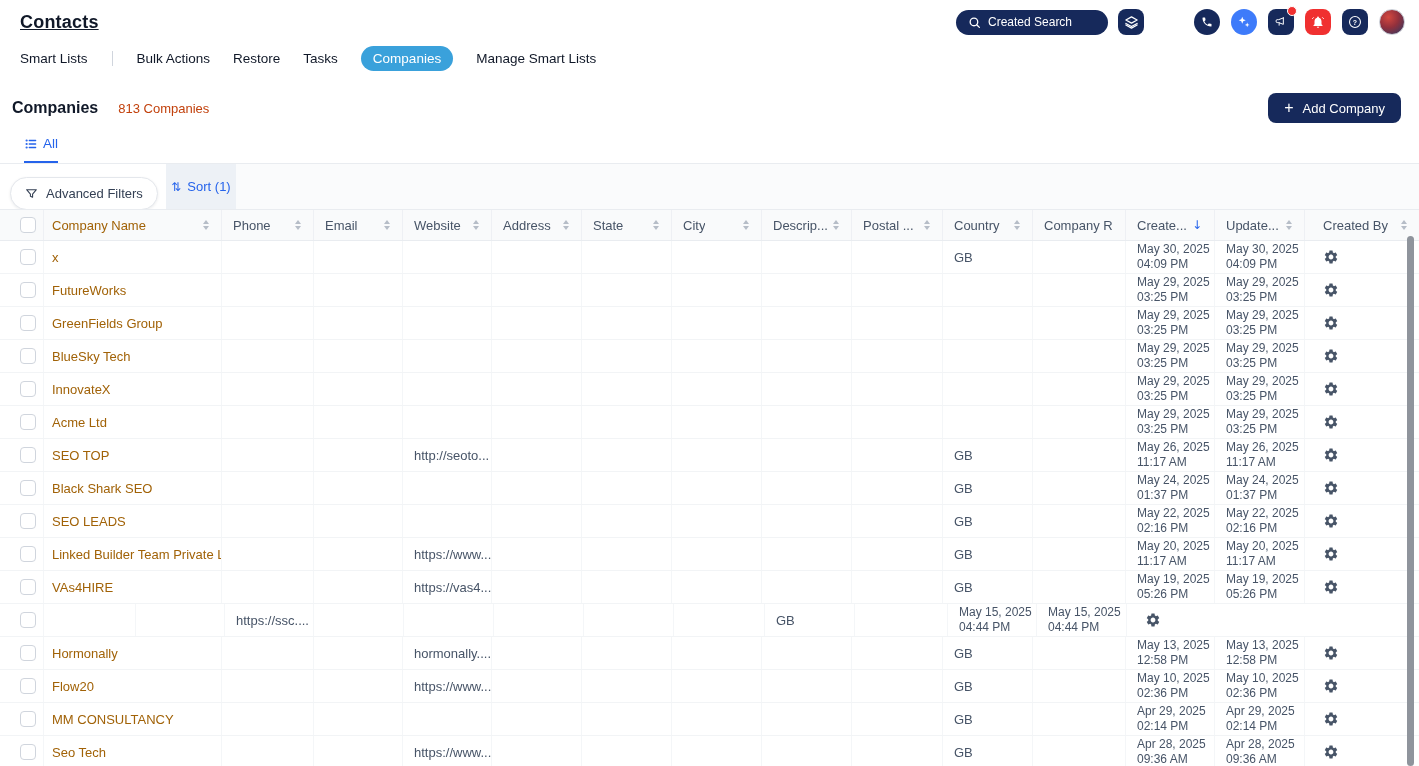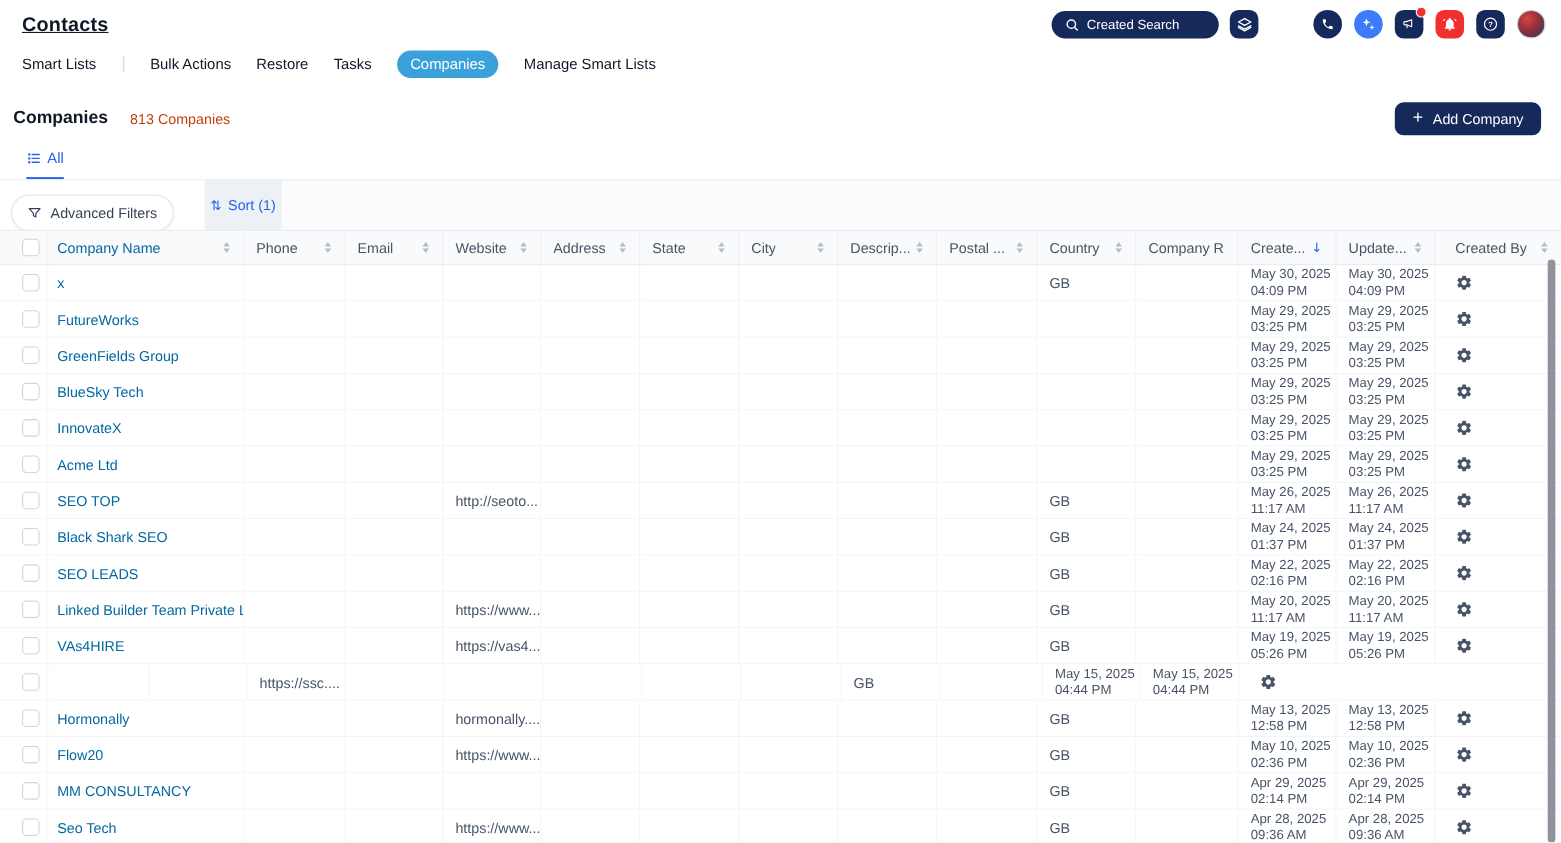--- a/index.html
+++ b/index.html
@@ -32,21 +32,21 @@
   .count-link { font-size:13px; font-weight:500; color:#c2410c; cursor:pointer; }
   .add-btn { background:#16295b; color:#fff; border:none; border-radius:8px; height:30px; padding:0 16px; font-size:13px; display:flex; align-items:center; gap:9px; cursor:pointer; }
   .add-btn .plus { font-size:16px; font-weight:400; line-height:1; }
 
   
   .view-tabs { margin-top:13px; padding-left:24px; }
   .view-tab { display:inline-flex; align-items:center; gap:5px; color:#2563eb; font-size:13.5px; font-weight:500; padding-bottom:10px; border-bottom:2.5px solid #2563eb; cursor:pointer; }
 
   
   .toolbar { position:relative; height:46px; border-top:1px solid #e9ecf0; background:#fafbfc; display:flex; align-items:stretch; }
-  .filters-card { width:186px; background:#fff; position:relative; flex:none; }
+  .filters-card { width:166px; background:#fff; position:relative; flex:none; }
   .adv-pill { position:absolute; left:10px; top:13px; display:inline-flex; align-items:center; gap:8px; background:#fff; border:1px solid #e4e7ec; border-radius:17px; padding:8px 14px; font-size:13px; color:#344054; box-shadow:0 1px 3px rgba(16,24,40,.08); white-space:nowrap; z-index:1; cursor:pointer; }
   .sort-btn { width:70px; flex:none; background:#edf1f6; display:flex; align-items:center; justify-content:center; gap:6px; color:#2563eb; font-size:13px; cursor:pointer; }
   .updown { font-family:"DejaVu Sans", sans-serif; font-size:12px; }
   .toolbar-right { margin-left:auto; display:flex; align-items:center; gap:18px; padding-right:16px; }
   .search-box { width:160px; height:30px; border:1px solid #e4e7ec; border-radius:8px; background:#fff; display:flex; align-items:center; gap:8px; padding:0 10px; }
   .search-box input { border:none; outline:none; width:110px; font-size:13px; color:#344054; font-family:"Liberation Sans", sans-serif; }
   .search-box input::placeholder { color:#98a2b3; }
   .manage-fields { display:flex; align-items:center; gap:7px; font-size:13px; font-weight:500; color:#344054; cursor:pointer; }
 
   
@@ -56,21 +56,21 @@
   .sorter { display:inline-flex; flex-direction:column; gap:2px; margin-left:6px; flex:none; }
   .tri-up { display:block; width:0; height:0; border-left:3.5px solid transparent; border-right:3.5px solid transparent; border-bottom:4px solid #b6bdc7; }
   .tri-down { display:block; width:0; height:0; border-left:3.5px solid transparent; border-right:3.5px solid transparent; border-top:4px solid #b6bdc7; }
   .sort-arrow { color:#2563eb; font-size:12px; font-family:"DejaVu Sans", sans-serif; margin-left:6px; flex:none; }
 
   .tr { display:flex; height:33px; border-bottom:1px solid #f2f4f6; background:#fff; }
   .td { display:flex; align-items:center; padding-left:11px; border-right:1px solid #f4f6f8; font-size:13px; color:#475467; overflow:hidden; white-space:nowrap; }
   .td:last-child, .th:last-child { border-right:none; }
 
   .col-select { width:44px; flex:none; padding-left:20px; }
-  .col-name { width:178px; flex:none; color:#0369a1; padding-left:8px; }
+  .col-name { width:178px; flex:none; color:#a16207; padding-left:8px; }
   .th.col-name { padding-left:8px; }
   .col-phone { width:92px; flex:none; }
   .col-email { width:89px; flex:none; }
   .col-website { width:89px; flex:none; }
   .col-address { width:90px; flex:none; }
   .col-state { width:90px; flex:none; }
   .col-city { width:90px; flex:none; }
   .col-description { width:90px; flex:none; }
   .col-postal { width:91px; flex:none; }
   .col-country { width:90px; flex:none; }

